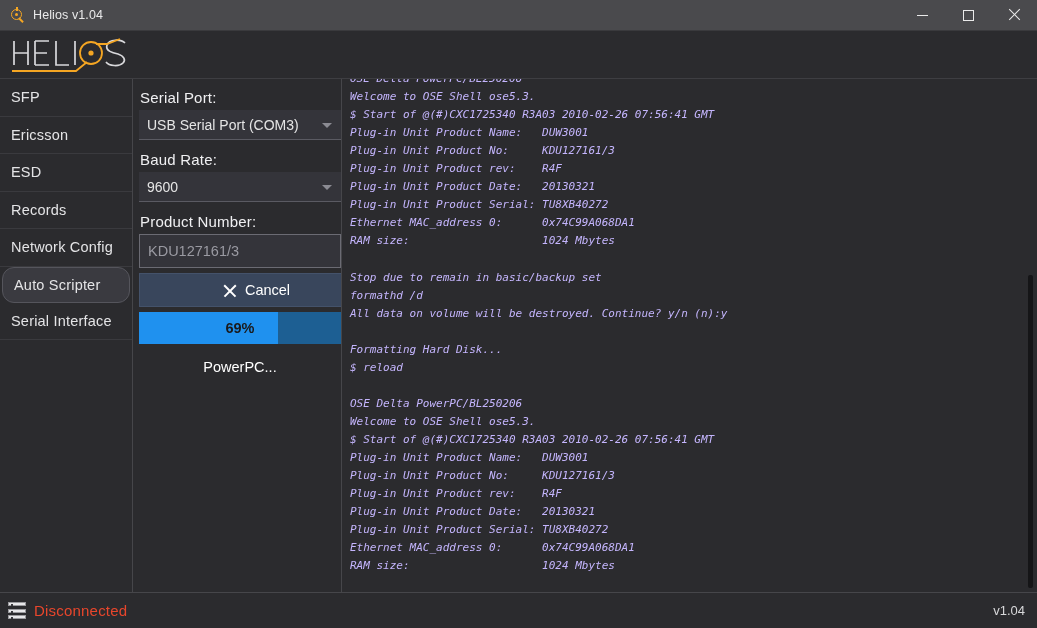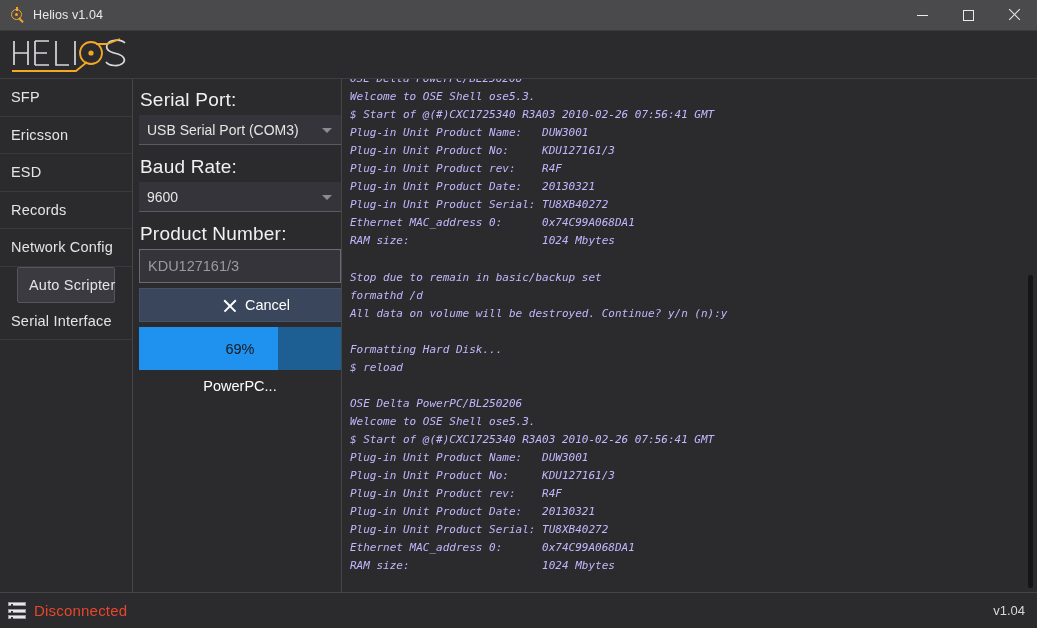--- a/index.html
+++ b/index.html
@@ -94,33 +94,33 @@
     display: flex; align-items: center;
     padding-left: 11px;
     color: #e4e4e6; font-size: 14.5px;
     border-bottom: 1px solid #3a3a3e;
     white-space: nowrap;
     letter-spacing: .2px;
   }
   .side-item.active {
     background: #3a3a40;
     border: 1px solid #55555c;
-    border-radius: 2px;
-    margin: 0 17px;
+    border-radius: 12px;
+    margin: 0 2px;
     height: 36px;
   }
 
   
   .panel {
     width: 208px; flex: 0 0 208px;
     padding: 10px 0 0 6px;
     background: #2b2b2e;
   }
   .field-label {
-    color: #f0f0f2; font-size: 19px;
+    color: #f0f0f2; font-size: 15px;
     margin: 0 0 4px 1px; letter-spacing: .2px;
   }
   .select-box {
     height: 30px; width: 202px;
     background: #34343a;
     border: none; border-bottom: 1px solid #5a5a62;
     display: flex; align-items: center;
     padding: 0 8px;
     color: #e5e5e5; font-size: 14px;
     position: relative;
@@ -154,25 +154,26 @@
   }
   .x-glyph { position: relative; width: 12px; height: 12px; display:inline-block;}
   .x-glyph:before, .x-glyph:after {
     content: ""; position: absolute; left: -2px; top: 6px;
     width: 16px; height: 1.6px; background: #fff;
   }
   .x-glyph:before { transform: rotate(45deg); }
   .x-glyph:after  { transform: rotate(-45deg); }
 
   .progress-track {
-    height: 43px; width: 202px;
+    height: 32px; width: 202px;
     background: #1d5f93;
     position: relative;
-    margin-bottom: 8px;
+    margin-bottom: 15px;
     overflow: hidden;
+    font-weight: bold;
   }
   .progress-fill {
     position: absolute; left: 0; top: 0; bottom: 0;
     background: #1f91ef;
   }
   .progress-text {
     position: absolute; inset: 0;
     display: flex; align-items: center; justify-content: center;
     color: #1a1a1c; font-size: 14.5px;
   }

